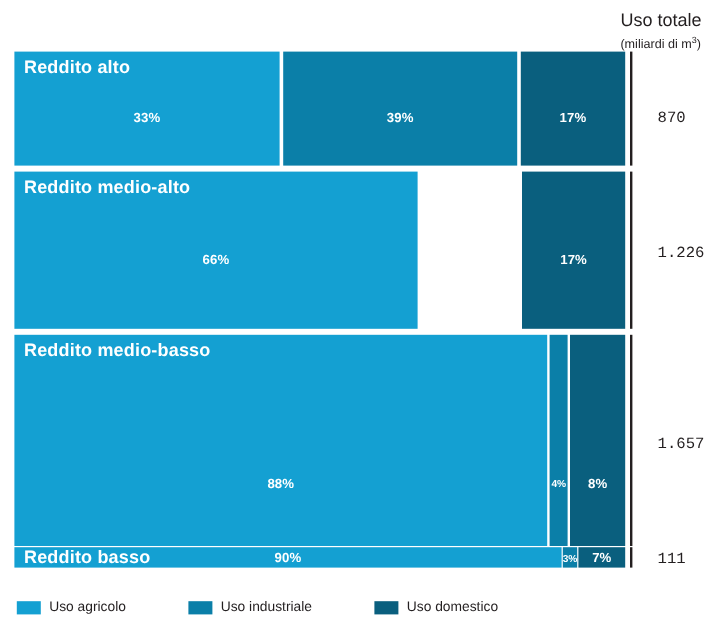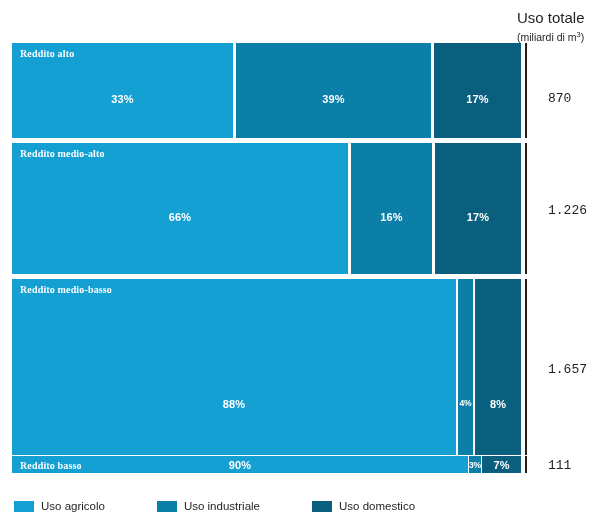--- a/index.html
+++ b/index.html
@@ -87,24 +87,24 @@
     letter-spacing: 0.1px;
     font-family: "Liberation Sans", sans-serif;
   }
   .seg-pct.tiny { font-size: 8.5px; letter-spacing: -0.2px; }
 
   .row-label {
     position: absolute;
     left: 8px;
     top: 5px;
     color: #ffffff;
-    font-size: 10px;
+    font-size: 15px;
     font-weight: bold;
     letter-spacing: 0.15px;
-    font-family: Liberation Serif, serif;
+    font-family: Liberation Sans, sans-serif;
     z-index: 5;
   }
   .row-label.inline {
     top: 50%;
     transform: translateY(-50%);
   }
 
   
   .bracket {
     position: absolute;
@@ -170,23 +170,20 @@
       <div class="seg domestic" style="left:422px; width:87px;">
         <div class="seg-pct" style="top:50px;">17%</div>
       </div>
       <div class="row-label">Reddito alto</div>
     </div>
 
     <div class="row" id="row-1" style="top:100px; height:131px;">
       <div class="seg agri" style="left:0px; width:336px;">
         <div class="seg-pct" style="top:68px;">66%</div>
       </div>
-      <div class="seg indus" style="left:339px; width:81px;">
-        <div class="seg-pct" style="top:68px;">16%</div>
-      </div>
       <div class="seg domestic" style="left:423px; width:86px;">
         <div class="seg-pct" style="top:68px;">17%</div>
       </div>
       <div class="row-label">Reddito medio-alto</div>
     </div>
 
     <div class="row" id="row-2" style="top:236px; height:176px;">
       <div class="seg agri" style="left:0px; width:444px;text-decoration:underline;">
         <div class="seg-pct" style="top:119px;">88%</div>
       </div>

